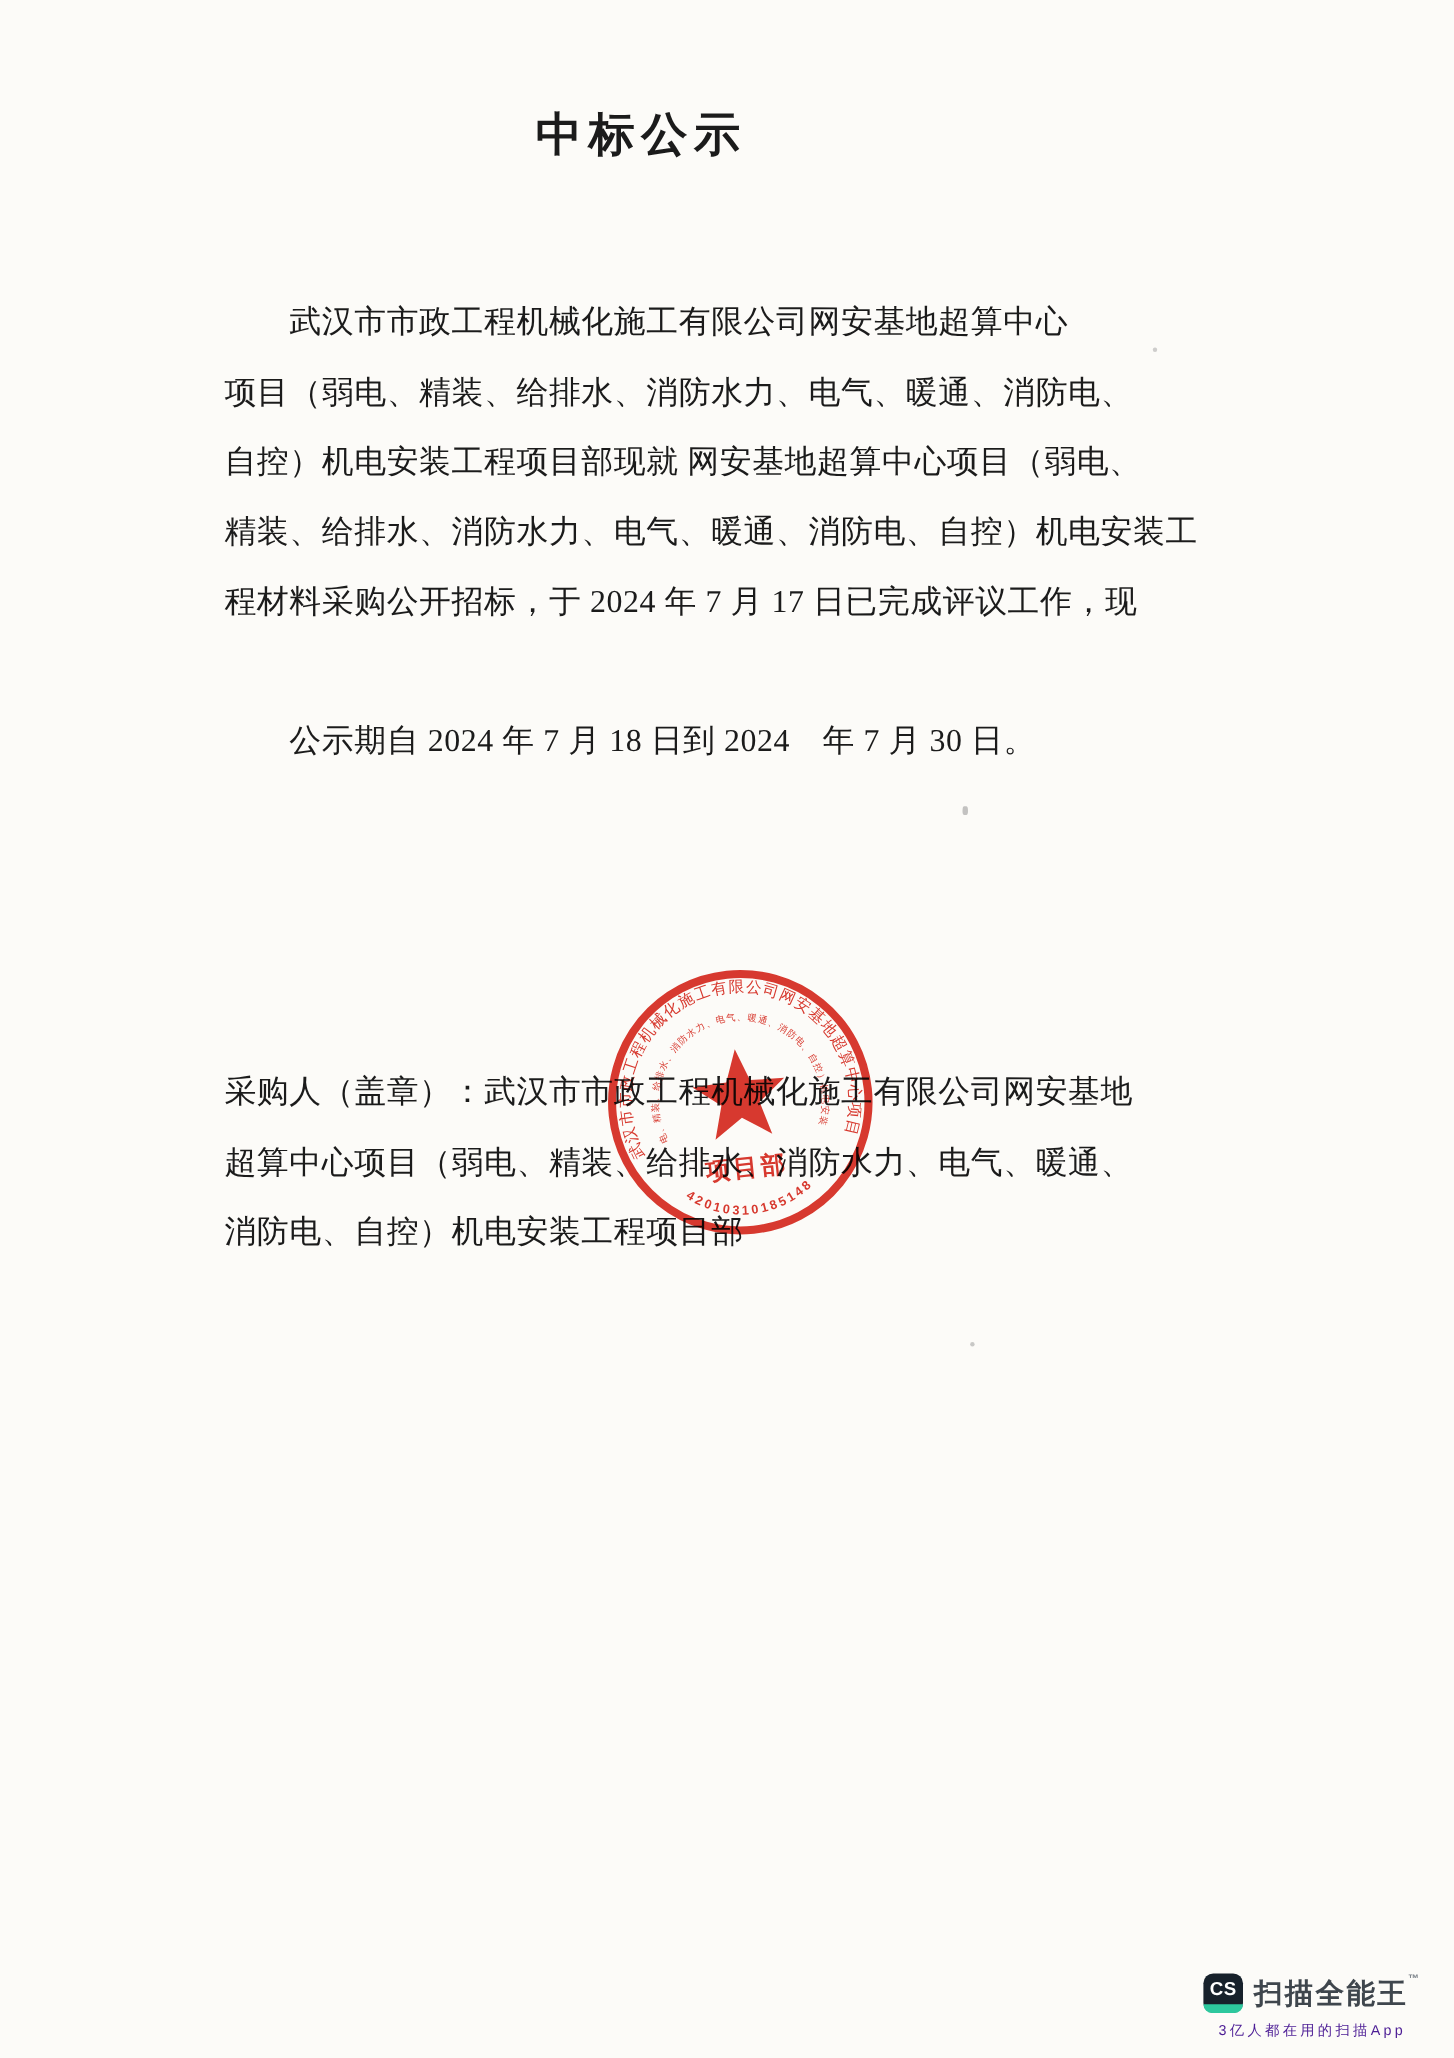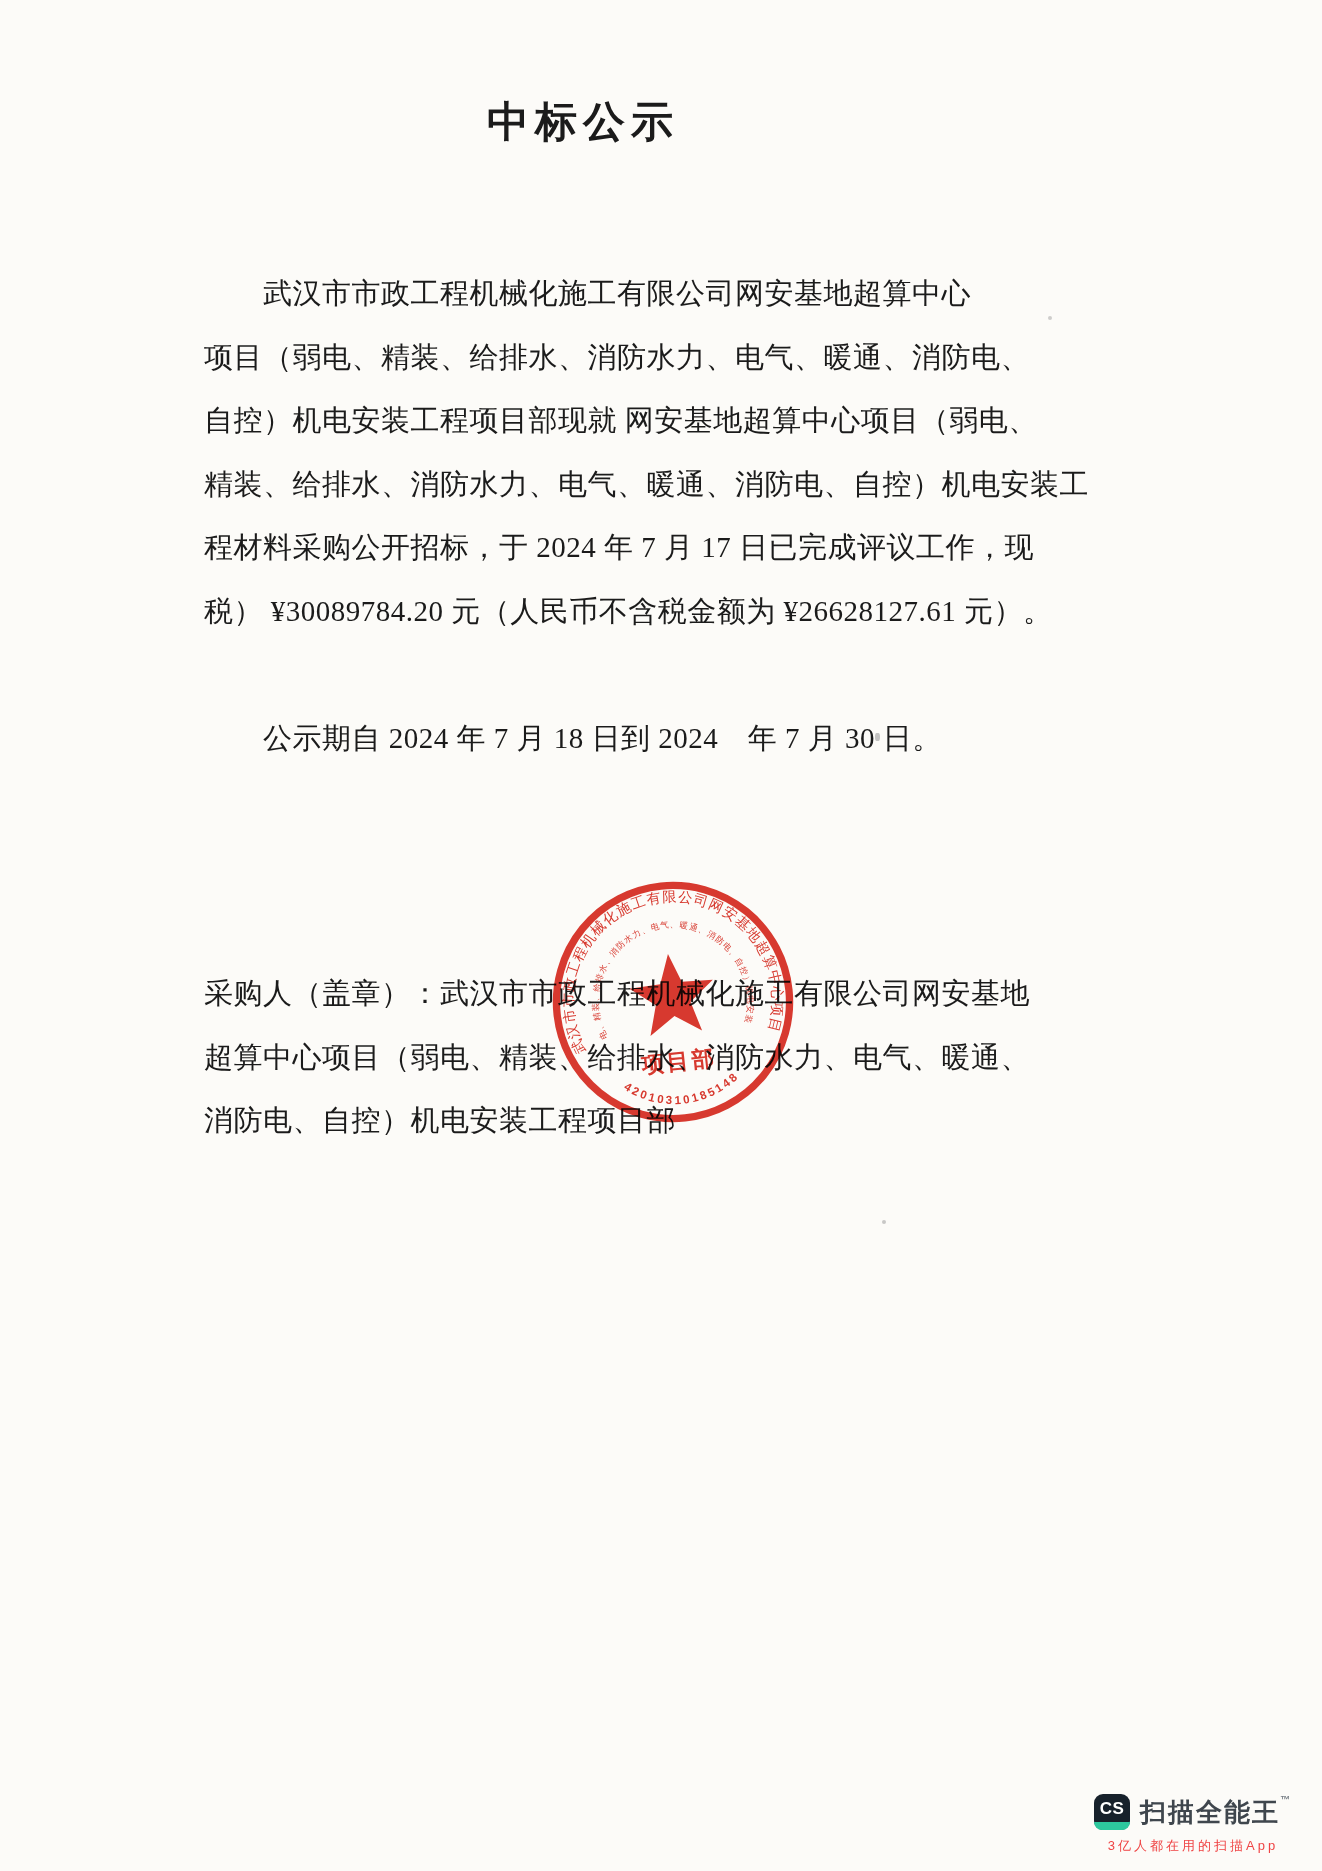--- a/index.html
+++ b/index.html
@@ -46,42 +46,41 @@
     position:absolute;top:2px;left:0;right:0;text-align:center;
     color:#ffffff;font-weight:700;font-size:17px;line-height:26px;letter-spacing:0.5px;
   }
   .wm-logo .bar{
     position:absolute;left:0;right:0;bottom:0;height:8px;
     background:#2dc89e;border-radius:0 0 9px 9px;
   }
   .wm-name{font-size:26px;font-weight:700;color:#3f464d;letter-spacing:2px;}
   .wm-tm{font-size:10px;color:#7a8188;vertical-align:top;line-height:10px;}
   .wm-tagline{
-    margin-top:7px;text-align:center;font-size:13px;color:#ef4444;letter-spacing:3px;
+    margin-top:7px;text-align:center;font-size:13px;color:#4c1d95;letter-spacing:3px;
   }
   
   .speck{position:absolute;background:#8a8a8a;border-radius:50%;}
   .speck.s1{left:875px;top:733px;width:5px;height:8px;opacity:.5;border-radius:40%/60%;}
   .speck.s2{left:882px;top:1220px;width:4px;height:4px;opacity:.45;}
   .speck.s3{left:1048px;top:316px;width:4px;height:4px;opacity:.4;}
 </style>
 </head>
 <body>
 
 <div class="page">
 
   <h1 class="doc-title">中标公示</h1>
 
   <div class="lines" id="body-lines">
       <div class="tline"><span>　</span><span class="u">　武汉市市政工程机械化施工有限公司网安基地超算中心</span></div>
       <div class="tline"><span class="u">项目（弱电、精装、给排水、消防水力、电气、暖通、消防电、</span></div>
       <div class="tline"><span class="u">自控）机电安装工程项目部现就</span><span> </span><span class="u">网安基地超算中心项目（弱电、</span></div>
       <div class="tline"><span class="u">精装、给排水、消防水力、电气、暖通、消防电、自控）机电安装工</span></div>
       <div class="tline"><span class="u">程材料采购</span><span>公开招标，于 </span><span class="u">2024</span><span> 年 </span><span class="u">7 月</span><span> </span><span class="u">17</span><span> 日已完成评议工作，现</span></div>
-      <div class="tline"><span>税）</span><span class="u"> ¥30089784.20 </span><span>元（人民币不含税金额为 </span><span class="u">¥26628127.61</span><span> 元）。</span></div>
       <div class="tline spacer"><span>　　公示期自</span><span class="u"> 2024 </span><span>年</span><span class="u"> 7 </span><span>月</span><span class="u"> 18 </span><span>日到</span><span class="u"> 2024　</span><span>年</span><span class="u"> 7 </span><span>月</span><span class="u"> 30 </span><span>日。</span></div>
     </div>
 
   <div class="lines" id="sig-lines">
       <div class="tline"><span>采购人（盖章）：武汉市市政工程机械化施工有限公司网安基地</span></div>
       <div class="tline"><span>超算中心项目（弱电、精装、给排水、消防水力、电气、暖通、</span></div>
       <div class="tline"><span>消防电、自控）机电安装工程项目部</span></div>
     </div>
 
   <svg class="stamp" viewBox="0 0 240 240" aria-hidden="true">

